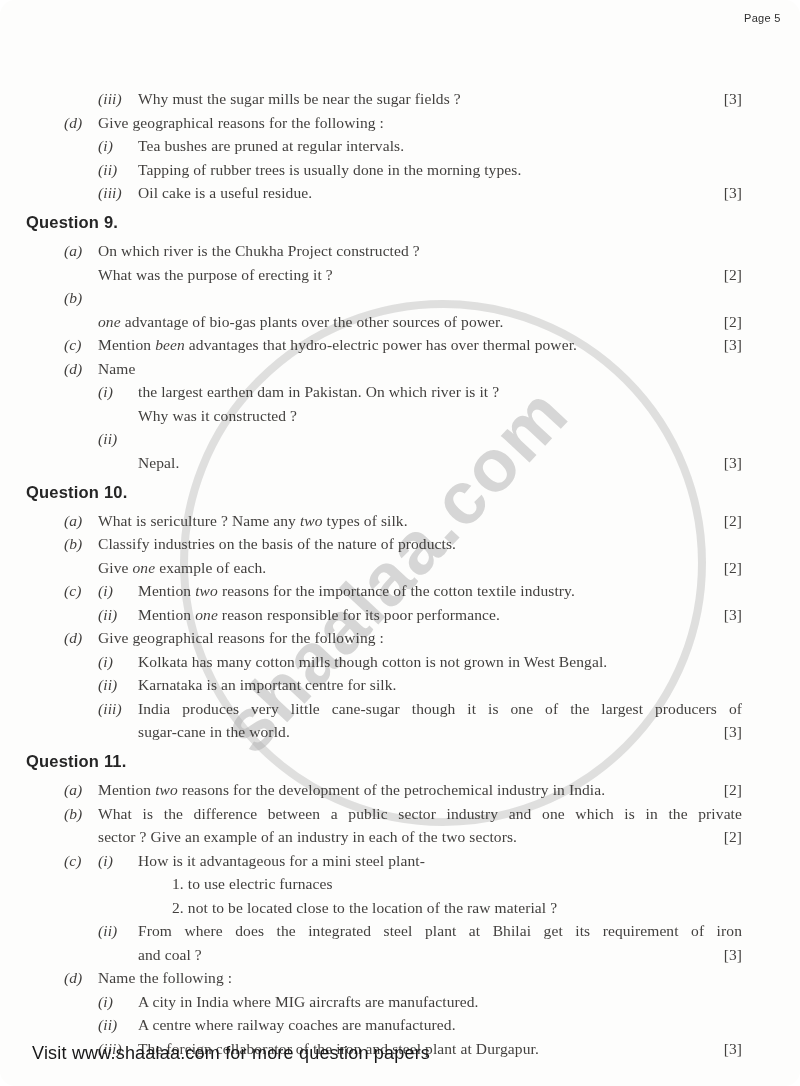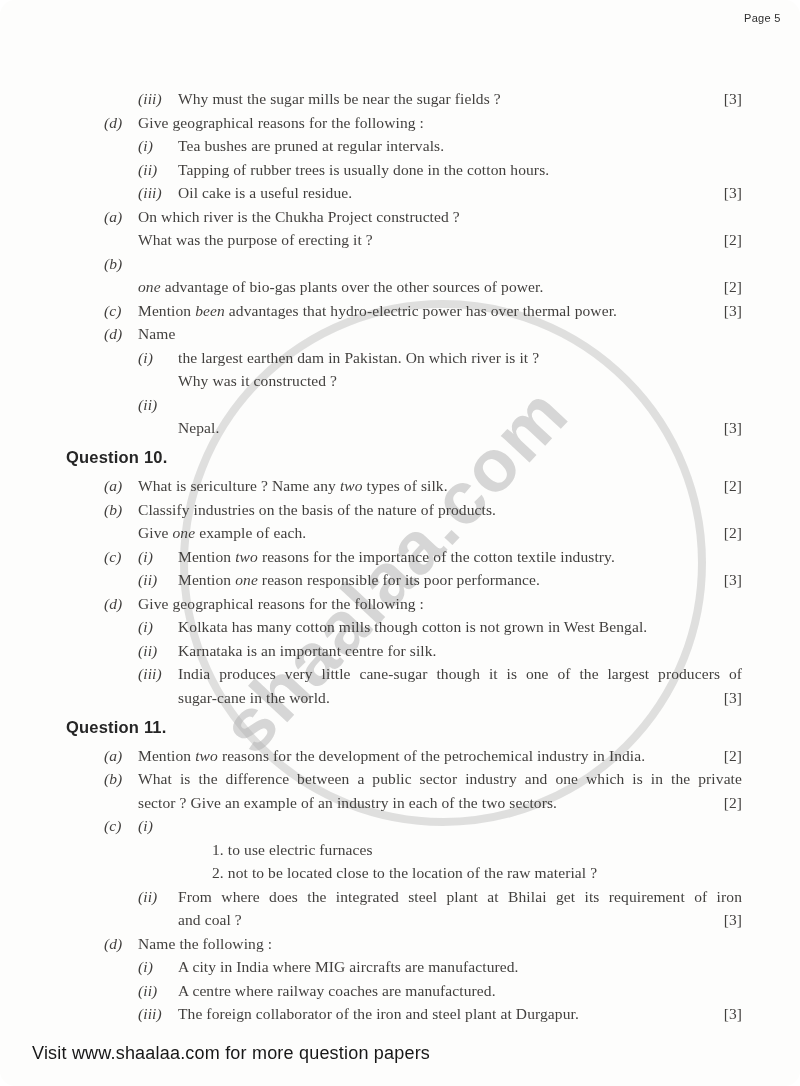--- a/index.html
+++ b/index.html
@@ -4,21 +4,21 @@
 <style>
   html,body{margin:0;padding:0;}
   body{width:800px;height:1086px;background:#ffffff;}
   .page{
     position:relative;width:800px;height:1086px;overflow:hidden;
     background:#fdfdfc;
     font-family:"Liberation Serif", serif;
     color:#413f3d;
     border-radius:15px;
   }
-  .content{position:absolute;top:88px;left:0;right:0;padding-left:40px;}
+  .content{position:absolute;top:88px;left:0;right:0;}
   .row{
     display:flex;align-items:baseline;
     padding-right:58px;margin-bottom:2.5px;
     font-size:15.5px;line-height:21px;min-height:21px;
     letter-spacing:0.1px;
   }
   .row.heading{
     font-family:"Liberation Sans", sans-serif;
     font-weight:bold;font-size:16.5px;color:#262626;
     padding-left:26px;margin-top:9px;margin-bottom:7px;
@@ -80,26 +80,29 @@
       <div class="row l1">
         <span class="marker m1">(d)</span>
         <span class="text">Give geographical reasons for the following :</span>
       </div>
       <div class="row l2">
         <span class="marker m2">(i)</span>
         <span class="text">Tea bushes are pruned at regular intervals.</span>
       </div>
       <div class="row l2">
         <span class="marker m2">(ii)</span>
-        <span class="text">Tapping of rubber trees is usually done in the cotton hours.</span>
+        <span class="text">Tapping of rubber trees is usually done in the morning types.</span>
       </div>
       <div class="row l2">
         <span class="marker m2">(iii)</span>
         <span class="text">Oil cake is a useful residue.</span>
         <span class="marks">[3]</span>
+      </div>
+      <div class="row heading">
+        <span class="text">Question 9.</span>
       </div>
       <div class="row l1">
         <span class="marker m1">(a)</span>
         <span class="text">On which river is the Chukha Project constructed ?</span>
       </div>
       <div class="row c1">
         <span class="text">What was the purpose of erecting it ?</span>
         <span class="marks">[2]</span>
       </div>
       <div class="row l1 fill">
@@ -190,20 +193,21 @@
         <span class="marker m1">(b)</span>
         <span class="text">What is the difference between a public sector industry and one which is in the private</span>
       </div>
       <div class="row c1">
         <span class="text">sector ? Give an example of an industry in each of the two sectors.</span>
         <span class="marks">[2]</span>
       </div>
       <div class="row l1">
         <span class="marker m1">(c)</span>
         <span class="marker m2">(i)</span>
+        <span class="text">How is it advantageous for a mini steel plant-</span>
       </div>
       <div class="row c3">
         <span class="text">1. to use electric furnaces</span>
       </div>
       <div class="row c3">
         <span class="text">2. not to be located close to the location of the raw material ?</span>
       </div>
       <div class="row l2 fill">
         <span class="marker m2">(ii)</span>
         <span class="text">From where does the integrated steel plant at Bhilai get its requirement of iron</span>

